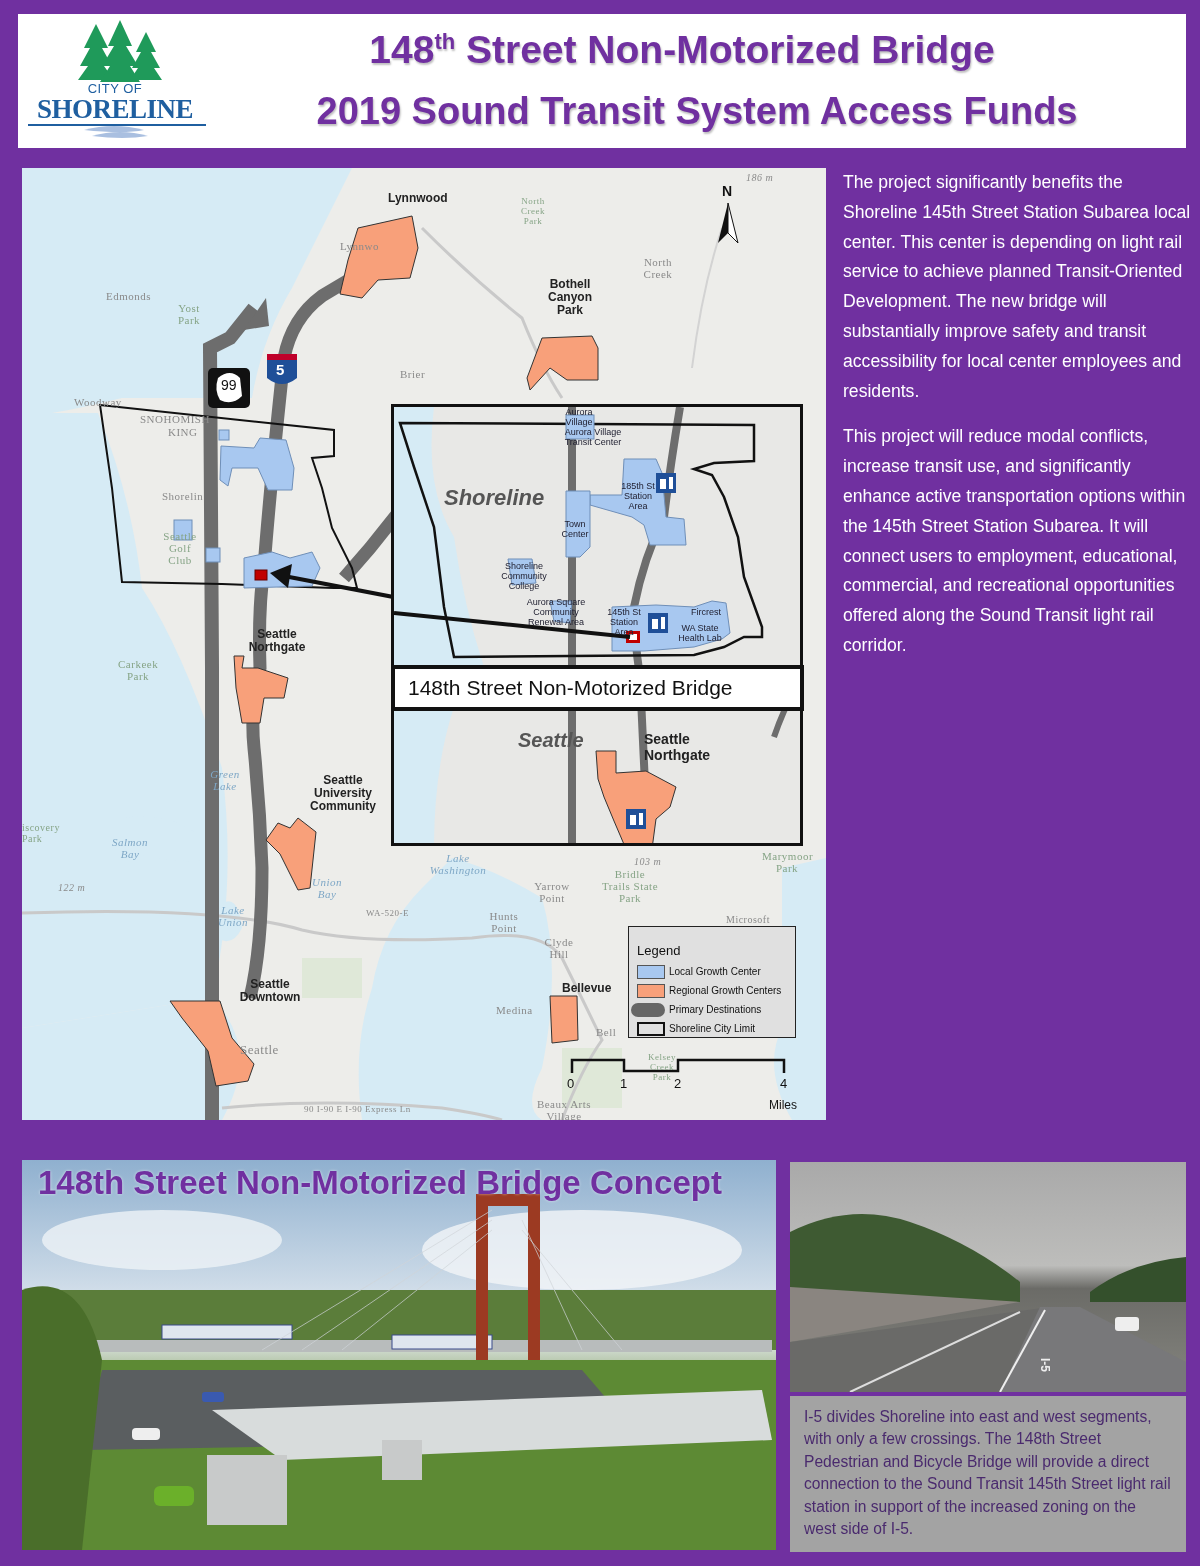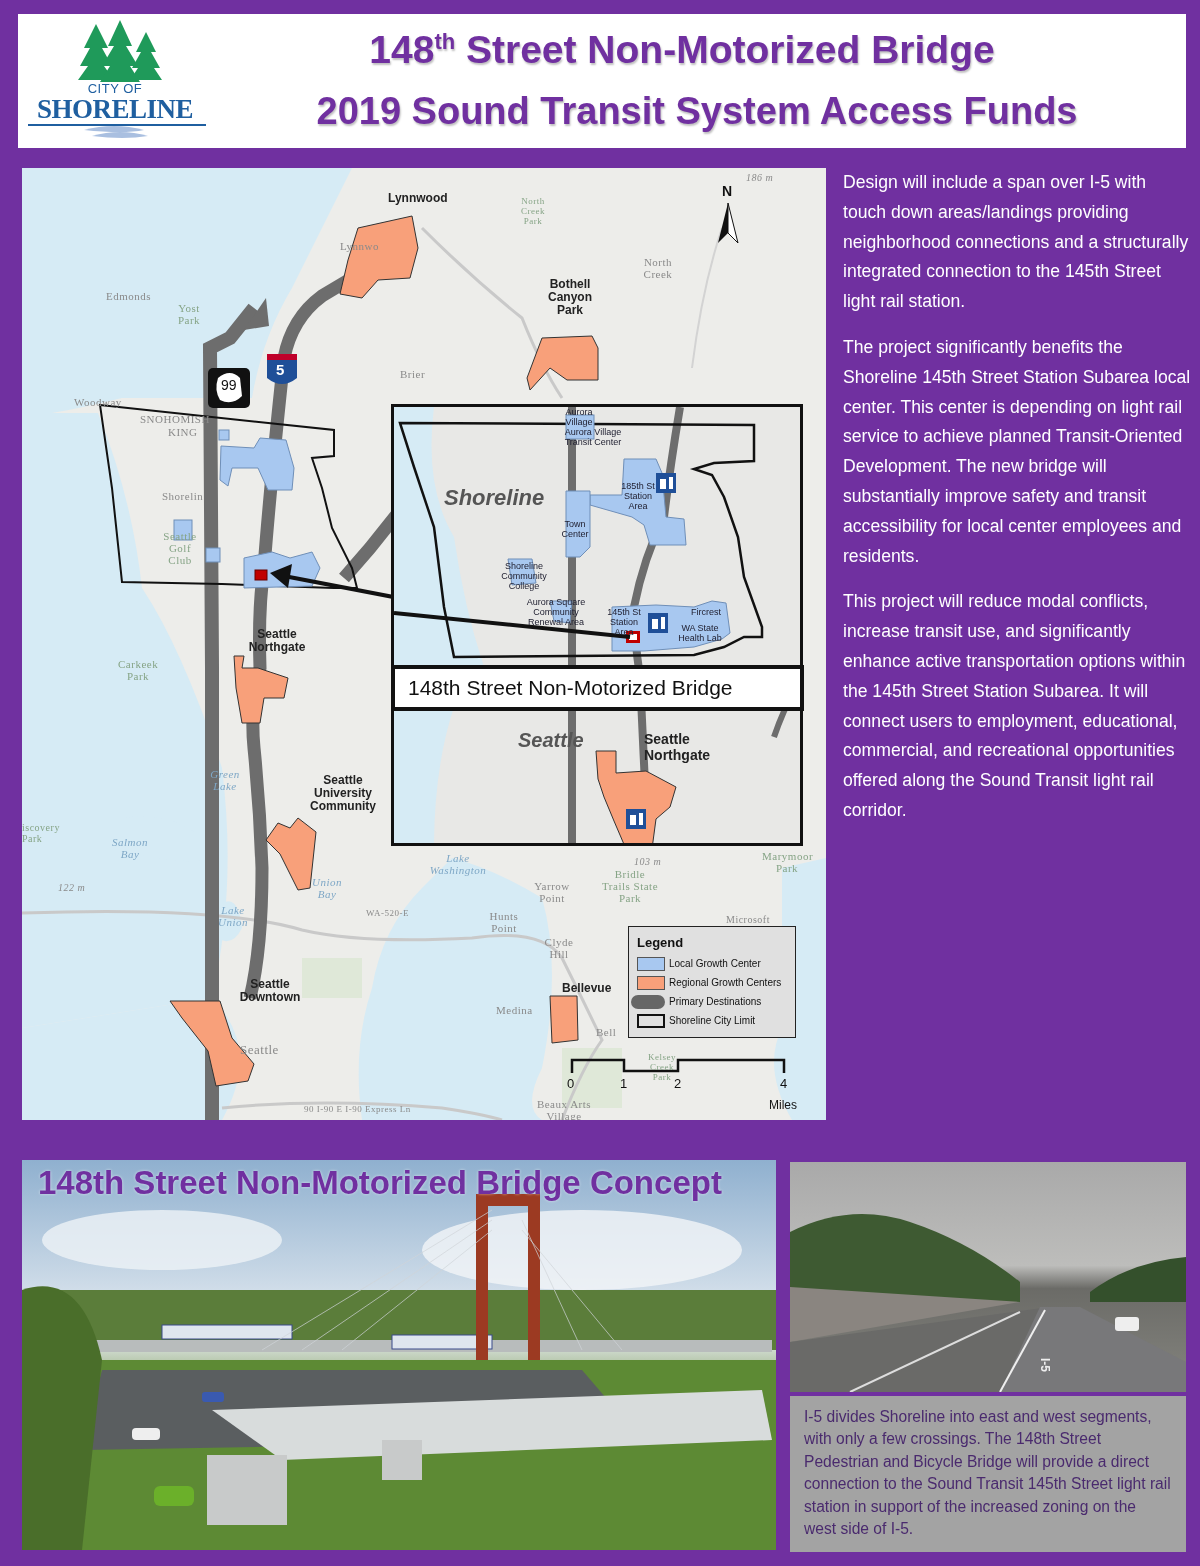--- a/index.html
+++ b/index.html
@@ -50,21 +50,21 @@
       background: #ffffff; border: 4px solid #111;
       font-size: 21px; color: #111; padding-left: 13px; line-height: 38px;
     }
     .north { position: absolute; left: 692px; top: 15px; width: 30px; height: 70px; }
     .north-n { position: absolute; left: 8px; top: 0; font-size: 14px; font-weight: bold; color: #111; }
 
     .legend {
       position: absolute; left: 606px; top: 758px; width: 168px; height: 112px;
       background: #e0e0e0; border: 1px solid #222; padding: 8px 8px;
     }
-    .legend-title { font-size: 13px; font-weight: bold; color: #111; margin-bottom: 4px; }
+    .legend-title { font-size: 13px; font-weight: normal; color: #111; margin-bottom: 4px; margin-top: 8px; }
     .legend-row { display: flex; align-items: center; height: 19px; }
     .legend-swatch { width: 28px; height: 14px; margin-right: 4px; border: 1px solid #555; }
     .legend-text { font-size: 10px; color: #111; }
 
     .scale { position: absolute; left: 543px; top: 888px; width: 230px; height: 60px; }
     .scale-num { position: absolute; font-size: 13px; color: #111; top: 20px; }
     .scale-unit { position: absolute; font-size: 12px; color: #111; top: 42px; left: 204px; }
 
     .desc { position: absolute; left: 843px; top: 168px; width: 350px; color: #ffffff; }
     .desc-title { font-size: 26px; font-weight: bold; margin-bottom: 12px; letter-spacing: 0.2px; }
@@ -299,21 +299,20 @@
   <div class="scale">
     <span class="scale-num" style="left:2px;">0</span>
     <span class="scale-num" style="left:55px;">1</span>
     <span class="scale-num" style="left:109px;">2</span>
     <span class="scale-num" style="left:215px;">4</span>
     <span class="scale-unit">Miles</span>
   </div>
 </div>
 
 <div class="desc">
-  <p>Design will include a span over I-5 with touch down areas/landings providing neighborhood connections and a structurally integrated connection to the 145th Street light rail station.</p>
   <p>The project significantly benefits the Shoreline 145th Street Station Subarea local center. This center is depending on light rail service to achieve planned Transit-Oriented Development. The new bridge  will substantially  improve safety and transit accessibility for local center employees and residents.</p>
   <p>This project will reduce modal conflicts, increase transit use, and significantly enhance active transportation options within the 145th Street Station Subarea.  It will connect users to employment, educational, commercial, and recreational opportunities offered along the Sound Transit light rail corridor.</p>
 </div>
 
 <div class="concept">
   <svg width="754" height="390" style="position:absolute;left:0;top:0;">
     <ellipse cx="140" cy="80" rx="120" ry="30" fill="#eef2f6" opacity="0.8"></ellipse>
     <ellipse cx="560" cy="90" rx="160" ry="40" fill="#f2f5f8" opacity="0.8"></ellipse>
     <rect x="0" y="130" width="754" height="60" fill="#5b7d3a"></rect>
     <rect x="30" y="180" width="720" height="12" fill="#b8bcbc"></rect>

